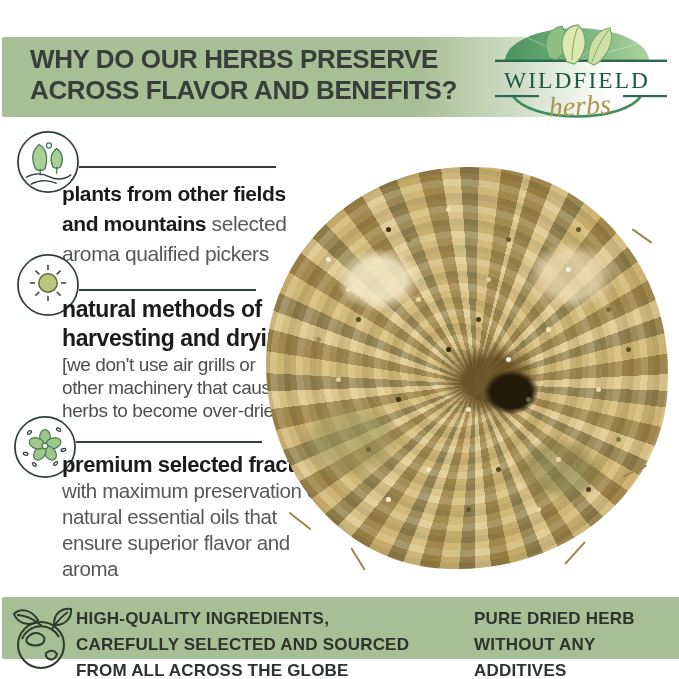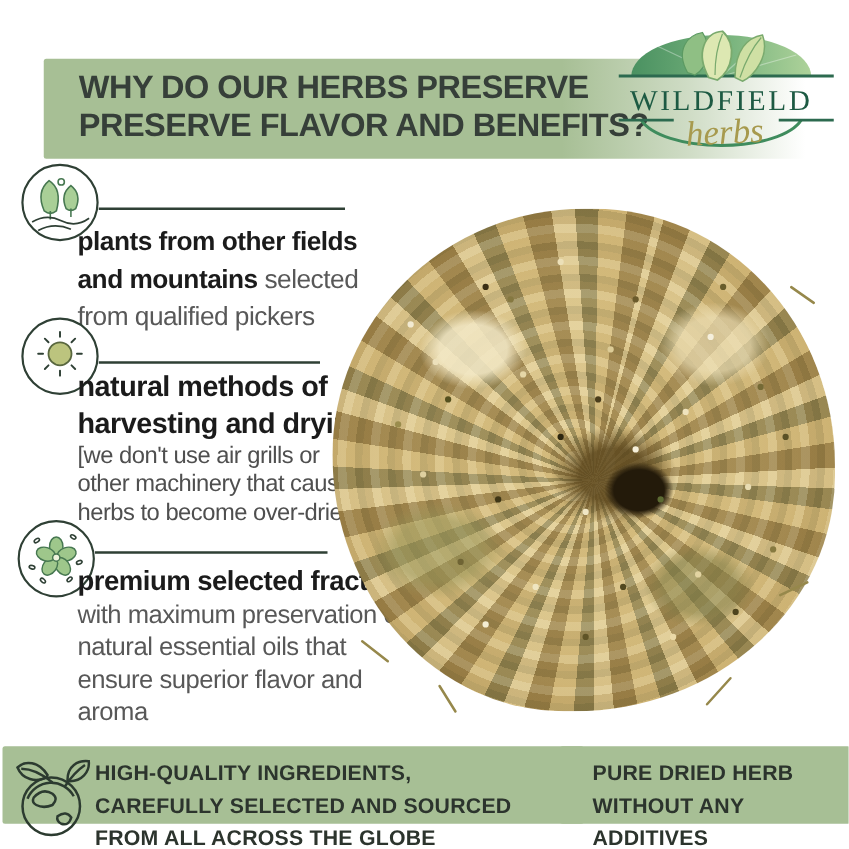--- a/index.html
+++ b/index.html
@@ -2,24 +2,23 @@
 <html><head>
 <meta charset="utf-8">
 <style>
   html,body{margin:0;padding:0;background:#ffffff;}
   .canvas{
     position:relative;width:679px;height:679px;background:#ffffff;overflow:hidden;
     font-family:"Liberation Sans", sans-serif;
   }
   
   .header-bar{
-    position:absolute;left:2px;top:47px;width:628px;height:80px;
+    position:absolute;left:2px;top:37px;width:628px;height:80px;
     background:linear-gradient(90deg,#a7bf95 0%,#a7bf95 66%,rgba(167,191,149,0.55) 82%,rgba(167,191,149,0) 97%);
     border-radius:2px;
-    margin-left:33px;
   }
   .header-title{
     position:absolute;left:28px;top:7px;width:470px;
     font-weight:bold;font-size:26px;line-height:31px;color:#363f39;letter-spacing:-0.4px;
   }
   
   .logo{position:absolute;left:492px;top:24px;width:178px;height:98px;}
   .logo text{font-family:"Liberation Serif", serif;}
   .logo .brand{fill:#1d5a43;font-size:23px;letter-spacing:2px;}
   .logo .tagline{fill:#a79a4e;font-size:28px;font-style:italic;}
@@ -74,21 +73,21 @@
   .globe{position:absolute;left:8px;top:8px;width:66px;height:66px;}
 </style>
 </head>
 <body>
 
 <div class="canvas">
 
   <div class="header-bar">
     <div class="header-title">
       <div>WHY DO OUR HERBS PRESERVE</div>
-      <div>PRESERVE FLAVOR AND BENEFITS?</div>
+      <div>ACROSS FLAVOR AND BENEFITS?</div>
     </div>
   </div>
 
   <svg class="logo" viewBox="0 0 178 98">
     <defs>
       <linearGradient id="gsemi" x1="0" y1="0" x2="1" y2="0">
         <stop offset="0" stop-color="#4a9161"></stop>
         <stop offset="0.55" stop-color="#79b47e"></stop>
         <stop offset="1" stop-color="#aed29a"></stop>
       </linearGradient>
@@ -119,21 +118,21 @@
     <circle cx="33" cy="33" r="31" fill="#ffffff" stroke="#2f4035" stroke-width="1.8"></circle>
     <path d="M 20,40 Q 13,24 24,15 Q 35,22 30,40 Q 25,44 20,40 Z" fill="#a9cf97" stroke="#477851" stroke-width="1.3"></path>
     <path d="M25,40 L25,47" stroke="#477851" stroke-width="1.3"></path>
     <path d="M 38,38 Q 33,26 42,19 Q 51,26 46,38 Q 42,41 38,38 Z" fill="#a9cf97" stroke="#477851" stroke-width="1.3"></path>
     <path d="M42,38 L42,45" stroke="#477851" stroke-width="1.3"></path>
     <circle cx="34" cy="16" r="2.6" fill="none" stroke="#477851" stroke-width="1.3"></circle>
     <path d="M 10,49 Q 22,42 34,48 Q 46,54 57,46" fill="none" stroke="#2f4035" stroke-width="1.4"></path>
     <path d="M 15,56 Q 28,49 42,55" fill="none" stroke="#2f4035" stroke-width="1.4"></path>
   </svg>
   <div class="rule" style="left:79px;top:166px;width:197px"></div>
-  <p class="feature-text ft1"><b>plants from other fields and mountains</b><span> selected from qualified pickers</span></p>
+  <p class="feature-text ft1"><b>plants from other fields and mountains</b><span> selected aroma qualified pickers</span></p>
 
   <svg class="feature-icon" style="left:16px;top:253px" viewBox="0 0 66 66">
     <circle cx="33" cy="33" r="31" fill="#ffffff" stroke="#2f4035" stroke-width="1.8"></circle>
     <circle cx="33" cy="31" r="9.5" fill="#bcc47e" stroke="#59673f" stroke-width="1.5"></circle>
     <g stroke="#2f4035" stroke-width="1.6" stroke-linecap="round">
       <path d="M33,13 L33,17"></path>
         <path d="M33,45 L33,49"></path>
         <path d="M15,31 L19,31"></path>
         <path d="M47,31 L51,31"></path>
       <path d="M20.5,18.5 L23.5,21.5"></path>

